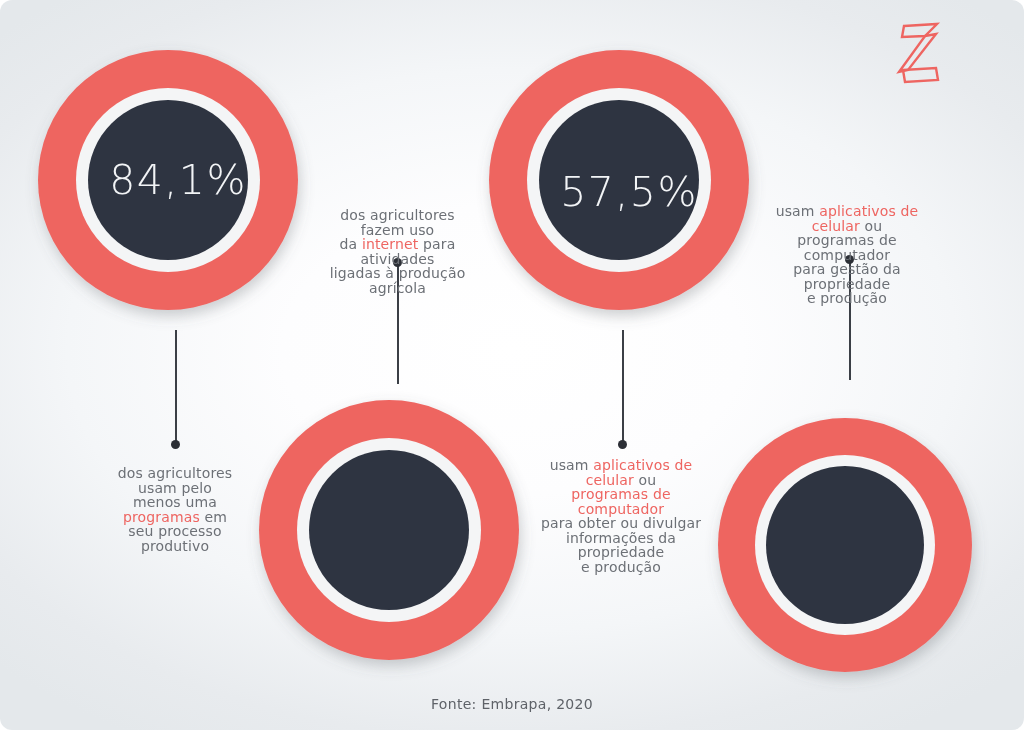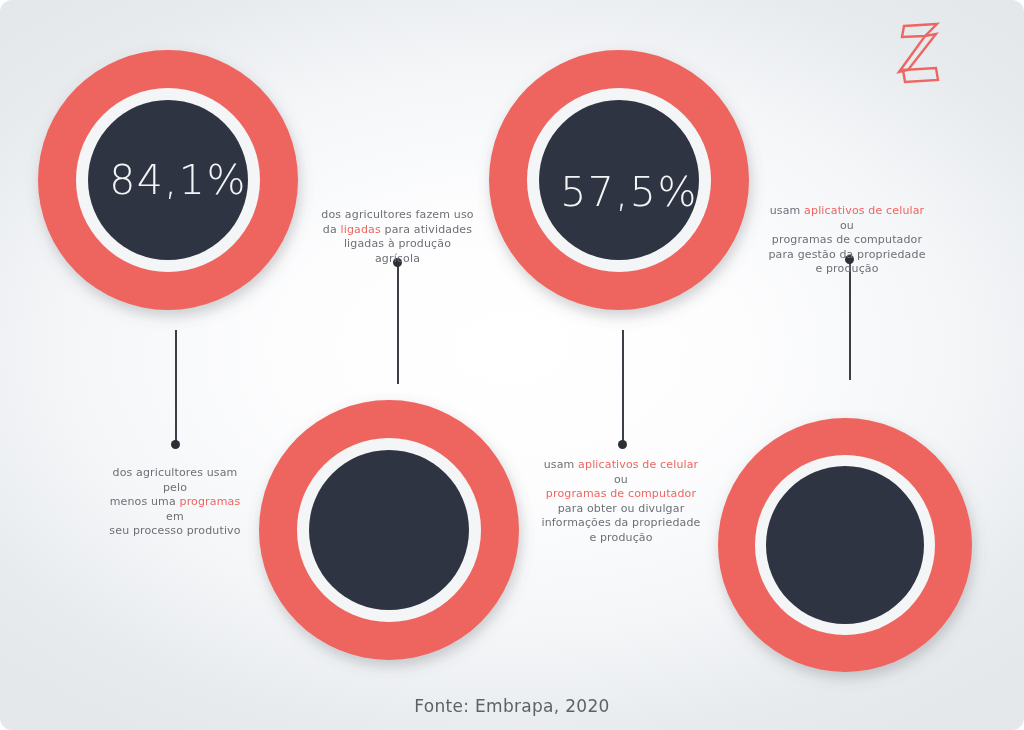--- a/index.html
+++ b/index.html
@@ -52,21 +52,21 @@
     background: #2c2f36;
     z-index: 6;
   }
 
   
   .caption {
     position: absolute;
     z-index: 7;
     text-align: center;
     font-family: "DejaVu Sans", "Liberation Sans", sans-serif;
-    font-size: 11px;
+    font-size: 14px;
     line-height: 14.5px;
     color: #6c7076;
     letter-spacing: 0.15px;
     white-space: pre-line;
   }
   .caption .hl {
     color: #ee6561;
   }
 
   
@@ -83,21 +83,21 @@
     white-space: nowrap;
   }
 
   
   #source {
     position: absolute;
     left: 0;
     right: 0;
     top: 696px;
     text-align: center;
-    font-size: 17px;
+    font-size: 14px;
     color: #5e6268;
     letter-spacing: 0.3px;
     z-index: 7;
   }
 
   
   #logo {
     position: absolute;
     right: 76px;
     top: 18px;
@@ -163,21 +163,21 @@
 
   <div class="leader" style="left:175px; top:330px; height:114px;"></div>
   <div class="leader-dot" style="left:171px; top:440px;"></div>
   <div class="caption" style="left:100px; top:466px; width:150px;"><span>dos agricultores usam pelo
 menos uma </span><span class="hl">programas</span><span> em
 seu processo produtivo</span></div>
 
   <div class="leader" style="left:397px; top:262px; height:122px;"></div>
   <div class="leader-dot" style="left:393px; top:258px;"></div>
   <div class="caption" style="left:320px; top:208px; width:155px;"><span>dos agricultores fazem uso
-da </span><span class="hl">ligadas</span><span> para atividades
+da </span><span class="hl">internet</span><span> para atividades
 ligadas à produção agrícola</span></div>
 
   <div class="leader" style="left:622px; top:330px; height:114px;"></div>
   <div class="leader-dot" style="left:618px; top:440px;"></div>
   <div class="caption" style="left:540px; top:458px; width:162px;"><span>usam </span><span class="hl">aplicativos de celular</span><span> ou
 </span><span class="hl">programas de computador</span><span>
 para obter ou divulgar
 informações da propriedade
 e produção</span></div>
 

